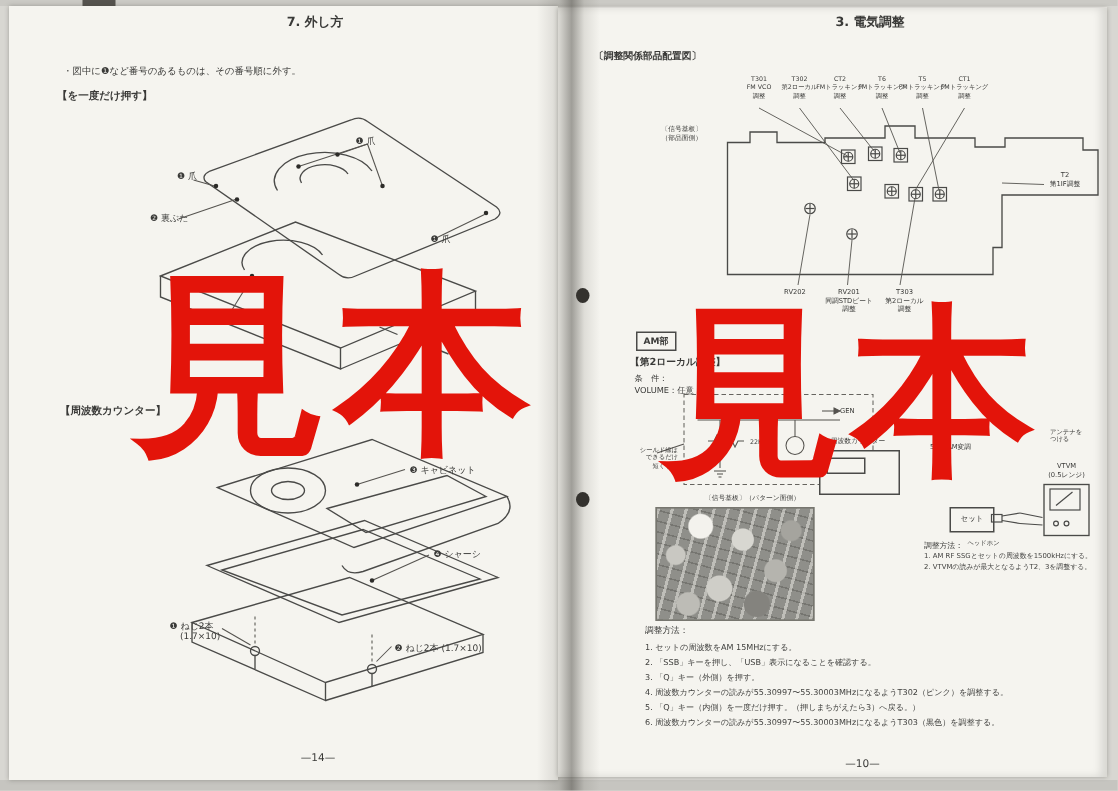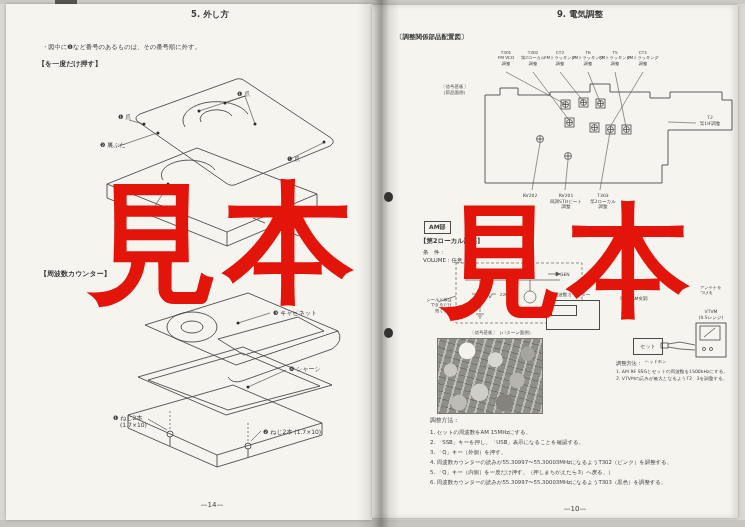--- a/index.html
+++ b/index.html
@@ -39,21 +39,21 @@
 </style>
 </head>
 <body>
 
 <div class="edge-top"></div>
 <div class="tab"></div>
 <div class="edge-bottom"></div>
 
 <div class="page" style="left:6px;top:4px;width:366px;height:516px;"></div>
 
-<div class="t b c" style="left:145px;top:9px;width:130px;font-size:8.5px;">5. 外し方</div>
+<div class="t b c" style="left:145px;top:9px;width:130px;font-size:8.5px;">7. 外し方</div>
 <div class="t" style="left:42px;top:43px;font-size:6.3px;">・図中に❶など番号のあるものは、その番号順に外す。</div>
 <div class="t b" style="left:38px;top:59px;font-size:7px;">【を一度だけ押す】</div>
 
 <svg style="left:85px;top:72px;" width="285" height="200" viewBox="0 0 285 200">
   <g fill="none" stroke="#4a4a48" stroke-width="0.9">
     <path d="M52,49 Q49,45 55,42 L149,8 Q155,5 160,9 L246,66 Q251,70 245,74 L152,112 Q146,115 141,111 Z"></path>
     <path d="M100,55 A32,18 0 1 1 163,42"></path>
     <path d="M116,50 A16,9 0 1 1 147,44"></path>
     <path d="M22,112 L112,76 L232,122 L142,160 Z"></path>
     <path d="M22,112 L22,126 L142,174 L142,160"></path>
@@ -127,21 +127,21 @@
 <div class="t" style="left:113px;top:414px;font-size:6px;line-height:1.2;">
   <div>❶ ねじ2本</div>
   <div style="padding-left:7px;">(1.7×10)</div>
 </div>
 <div class="t" style="left:263px;top:428px;font-size:6px;">❷ ねじ2本 (1.7×10)</div>
 
 <div class="t c" style="left:182px;top:501px;width:60px;font-size:7px;">—14—</div>
 
 <div class="page" style="left:372px;top:5px;width:366px;height:513px;box-shadow:inset -4px 0 6px rgba(0,0,0,.12), 0 0 3px rgba(60,58,50,.35);"></div>
 
-<div class="t b c" style="left:515px;top:9px;width:130px;font-size:8.5px;">9. 電気調整</div>
+<div class="t b c" style="left:515px;top:9px;width:130px;font-size:8.5px;">3. 電気調整</div>
 <div class="t b" style="left:396px;top:33px;font-size:6.5px;">〔調整関係部品配置図〕</div>
 
 <div class="t c lbl-xs" style="left:489px;top:50px;width:34px;">
   <div>T301</div>
   <div>FM VCO</div>
   <div>調整</div>
 </div>
 <div class="t c lbl-xs" style="left:516px;top:50px;width:34px;">
   <div>T302</div>
   <div>第2ローカル</div>

